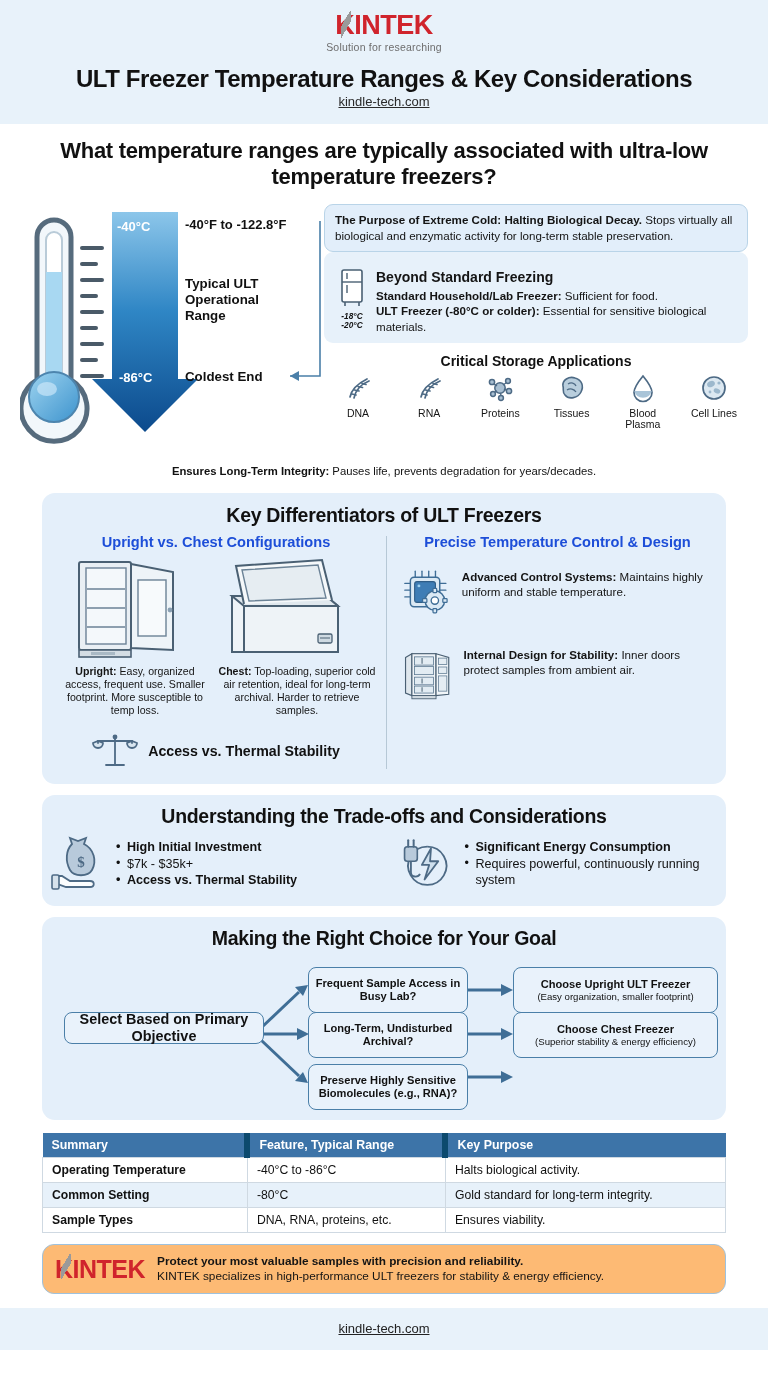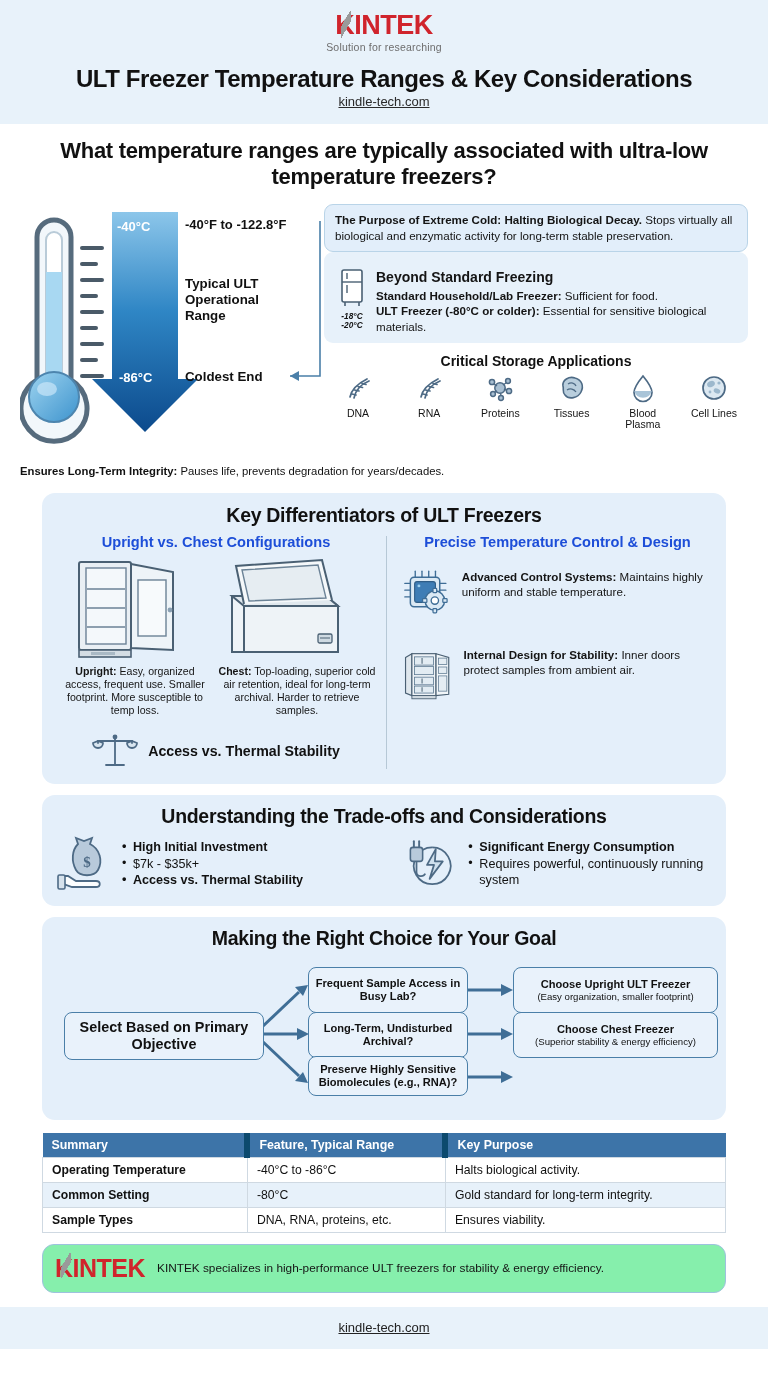--- a/index.html
+++ b/index.html
@@ -55,21 +55,21 @@
 
   .beyond { display:flex; gap:7px; align-items:flex-start; margin-top:9px; }
   .fridge-ic { width:34px; flex:none; text-align:center; }
   .fridge-temps { font-size:8.3px; font-weight:800; line-height:1.15; margin-top:1px; color:#111;font-style:italic;}
 
   .apps-title { text-align:center; font-size:14px; font-weight:800; margin-top:10px; color:#111;}
   .apps-row { display:flex; justify-content:space-between; margin-top:4px; padding: 0 4px; }
   .app { width:60px; text-align:center; }
   .app-lbl { font-size:10.5px; margin-top:1px; line-height:1.08; color:#151515;}
 
-  .ensures { text-align:left; font-size:11.3px; margin-top:11px; color:#111; }
+  .ensures { text-align:center; font-size:11.3px; margin-top:11px; color:#111; }
   .ensures b { font-weight:800; }
 
   
   .panel {
     margin: 0 42px; background:#e4effa; border-radius:13px; position:relative;
   }
   .panel-title { text-align:center; font-size:19.5px; font-weight:800; letter-spacing:-0.3px; color:#111; }
 
   
   .s2 { margin-top:12px; padding: 11px 14px 13px; }
@@ -82,21 +82,21 @@
   .fz-cap { font-size:10.6px; line-height:1.22; text-align:center; width:158px; color:#151515;}
   .fz-cap b { font-weight:700; }
   .fz-caps { display:flex; justify-content:space-between; margin-top:4px; }
   .scale-row { display:flex; align-items:center; justify-content:center; gap:10px; margin-top:14px; }
   .scale-lbl { font-size:14.2px; font-weight:800; color:#111; }
   .feature { display:flex; gap:11px; align-items:flex-start; margin-top:6px; }
   .feature-txt { font-size:11.6px; line-height:1.28; color:#141414; padding-top:14px;}
   .feature-txt b { font-weight:800; }
 
   
-  .s3 { margin-top:11px; padding: 10px 14px 12px; }
+  .s3 { margin-top:11px; padding: 10px 8px 12px; }
   .s3-row { display:flex; align-items:center; margin-top:6px; }
   .s3-a { display:flex; align-items:center; gap:6px; width:350px; flex:none;}
   .s3-b { display:flex; align-items:center; gap:8px; flex:1; }
   .bullets { font-size:12.6px; line-height:1.3; color:#111;}
   .bullets .b1 { font-weight:800; }
   .bullets li { list-style:none; position:relative; padding-left:11px; }
   .bullets li::before { content:"•"; position:absolute; left:0; top:-1px; }
 
   
   .s4 { margin-top:11px; padding: 10px 14px 14px; }
@@ -118,21 +118,21 @@
     padding:5px 9px; font-size:12.4px; border-right:6px solid #0c4a6e;
   }
   thead th:last-child { border-right:none; }
   tbody td { padding:5px 9px; border:1px solid #cfd9e2; color:#111; }
   tbody tr:nth-child(even) td { background:#e7f1fa; }
   tbody tr:nth-child(odd) td { background:#ffffff; }
   tbody td:first-child { font-weight:800; }
 
   
   .cta {
-    margin: 11px 42px 0; background:#86efac; border:1.3px solid #9ec2de;
+    margin: 11px 42px 0; background:#fdba74; border:1.3px solid #9ec2de;
     border-radius:12px; padding:9px 12px; display:flex; align-items:center; gap:12px;
   }
   .cta-logo { font-size:25px; font-weight:800; color:#d0242c; letter-spacing:-0.5px; flex:none; position:relative;}
   .cta-logo .logo-k::after{ height:25px; }
   .cta-txt { font-size:11.8px; line-height:1.28; color:#141414; }
   .cta-txt b { font-weight:800; }
 
   .footer { margin-top:14px; text-align:center; background:#e8f2fa; padding:11px 0 13px; }
   .footer a { font-size:13px; color:#222; text-decoration:underline; }
 </style>
@@ -497,31 +497,31 @@
         <g fill="#3f6e96">
           <path d="M252 29 l-13 2 l8 9 Z"></path>
           <path d="M253 78 l-12 -6 l0 12 Z"></path>
           <path d="M252 127 l-13 -2 l8 -9 Z"></path>
           <path d="M457 34 l-12 -6 l0 12 Z"></path>
           <path d="M457 78 l-12 -6 l0 12 Z"></path>
           <path d="M457 121 l-12 -6 l0 12 Z"></path>
         </g>
       </svg>
 
-      <div class="node root" style="left:8px;top:56px;width:200px;height:48px;">
+      <div class="node root" style="left:8px;top:56px;width:200px;height:32px;">
         <div class="t1">Select Based on Primary Objective</div>
       </div>
 
       <div class="node" style="left:252px;top:11px;width:160px;height:46px;">
         <div class="t1">Frequent Sample Access in Busy Lab?</div>
       </div>
       <div class="node" style="left:252px;top:56px;width:160px;height:46px;">
         <div class="t1">Long-Term, Undisturbed Archival?</div>
       </div>
-      <div class="node" style="left:252px;top:100px;width:160px;height:40px;">
+      <div class="node" style="left:252px;top:108px;width:160px;height:46px;">
         <div class="t1">Preserve Highly Sensitive Biomolecules (e.g., RNA)?</div>
       </div>
 
       <div class="node" style="left:457px;top:11px;width:205px;height:46px;">
         <div class="t1">Choose Upright ULT Freezer</div>
         <div class="t2">(Easy organization, smaller footprint)</div>
       </div>
       <div class="node" style="left:457px;top:56px;width:205px;height:46px;">
         <div class="t1">Choose Chest Freezer</div>
         <div class="t2">(Superior stability &amp; energy efficiency)</div>
@@ -554,20 +554,21 @@
           <td>DNA, RNA, proteins, etc.</td>
           <td>Ensures viability.</td>
         </tr>
       </tbody>
     </table>
   </div>
 
   <div class="cta">
     <div class="cta-logo"><span class="logo-k">K</span><span>INTEK</span></div>
     <div class="cta-txt">
+      <div><b>Protect your most valuable samples with precision and reliability.</b></div>
       <div>KINTEK specializes in high-performance ULT freezers for stability &amp; energy efficiency.</div>
     </div>
   </div>
 
   <div class="footer">
     <a href="#">kindle-tech.com</a>
   </div>
 
 </div>
 

